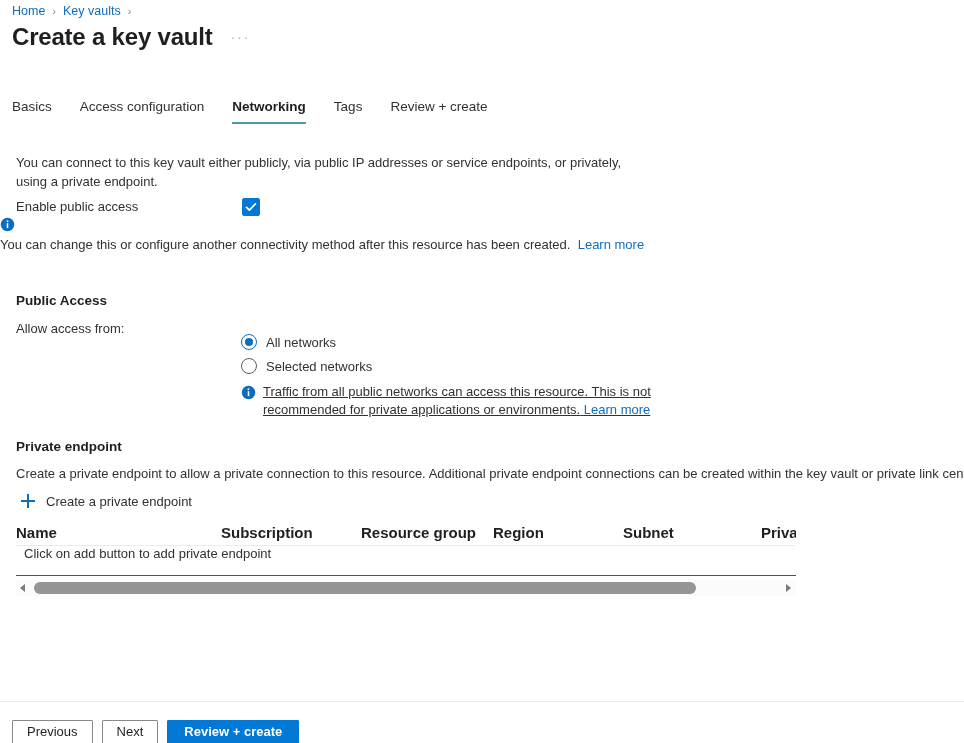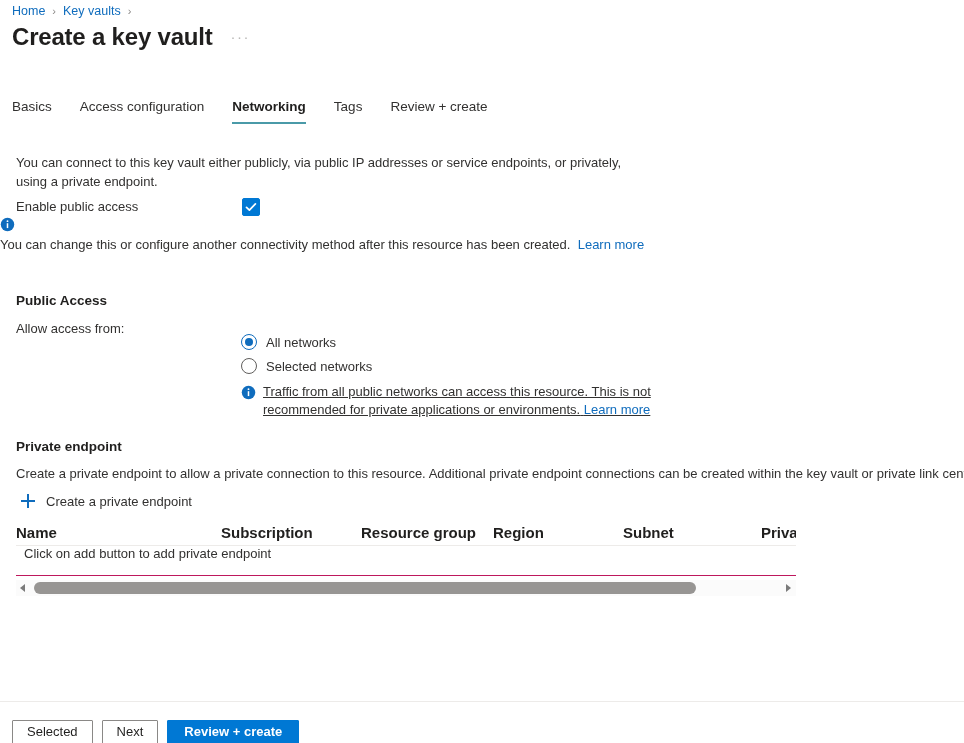--- a/index.html
+++ b/index.html
@@ -520,16 +520,16 @@
     <span class="sb-track">
       <span class="sb-thumb" style="width: 89%;"></span>
     </span>
     <span class="sb-arrow right"></span>
   </div>
 
 </div>
 
 <div class="footer-divider"></div>
 <div class="footer">
-  <button class="btn">Selected</button>
+  <button class="btn">Previous</button>
   <button class="btn">Next</button>
   <button class="btn primary">Review + create</button>
 </div>
 
 </body></html>

